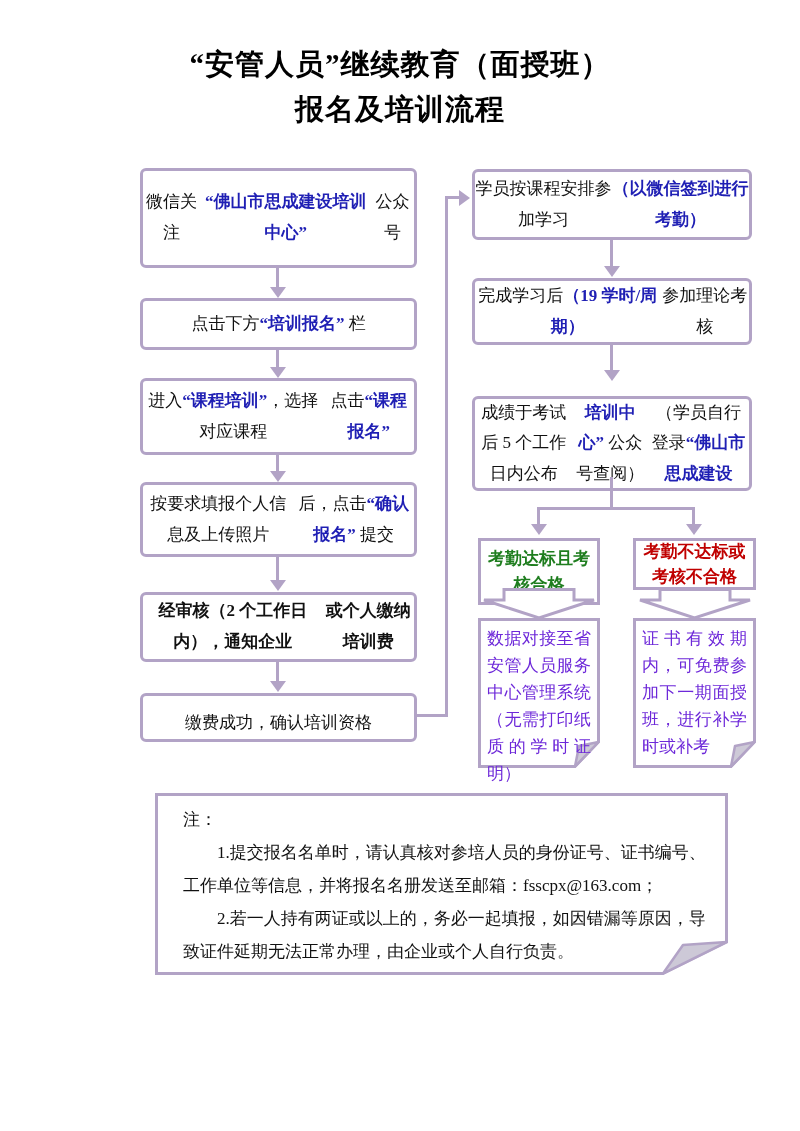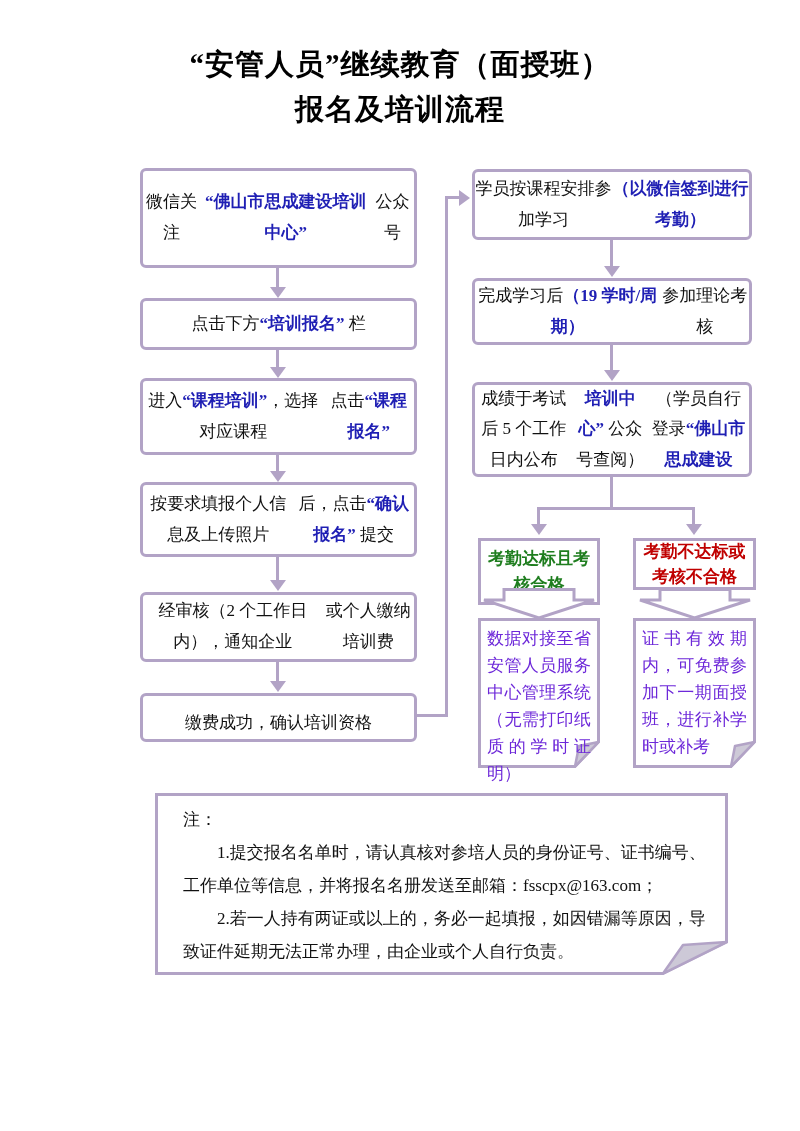--- a/index.html
+++ b/index.html
@@ -79,21 +79,21 @@
   <div class="va" style="left:276px;top:455px;height:16px;"></div>
 
   <div class="rbox" style="left:140px;top:482px;width:277px;height:75px;">
     <div><span>按要求填报个人信息及上传照片</span></div>
     <div>
       <span>后，点击</span><span class="em">“确认报名”</span><span> 提交</span>
     </div>
   </div>
   <div class="va" style="left:276px;top:557px;height:23px;"></div>
 
-  <div class="rbox" style="left:140px;top:592px;width:277px;height:70px;">
+  <div class="rbox" style="left:140px;top:592px;width:277px;height:70px;font-weight:bold;">
     <div><span>经审核（2 个工作日内），通知企业</span></div>
     <div><span>或个人缴纳培训费</span></div>
   </div>
   <div class="va" style="left:276px;top:662px;height:19px;"></div>
 
   <div class="rbox" style="left:140px;top:693px;width:277px;height:49px;align-items:flex-end;">
     <div><span>缴费成功，确认培训资格</span></div>
   </div>
 
   <div class="hline" style="left:417px;top:714px;width:31px;"></div>
@@ -108,21 +108,21 @@
   <div class="va" style="left:610px;top:240px;height:26px;"></div>
 
   <div class="rbox" style="left:472px;top:278px;width:280px;height:67px;">
     <div>
       <span>完成学习后</span><span class="em">（19 学时/周期）</span>
     </div>
     <div><span>参加理论考核</span></div>
   </div>
   <div class="va" style="left:610px;top:345px;height:25px;"></div>
 
-  <div class="rbox" style="left:472px;top:382px;width:280px;height:95px;line-height:1.78;">
+  <div class="rbox" style="left:472px;top:396px;width:280px;height:95px;line-height:1.78;">
     <div><span>成绩于考试后 5 个工作日内公布</span></div>
     <div>
       <span class="em">培训中心”</span><span> 公众号查阅）</span>
     </div>
     <div>
       <span>（学员自行登录</span><span class="em">“佛山市思成建设</span>
     </div>
   </div>
 
   <div class="vline" style="left:610px;top:477px;height:33px;"></div>

